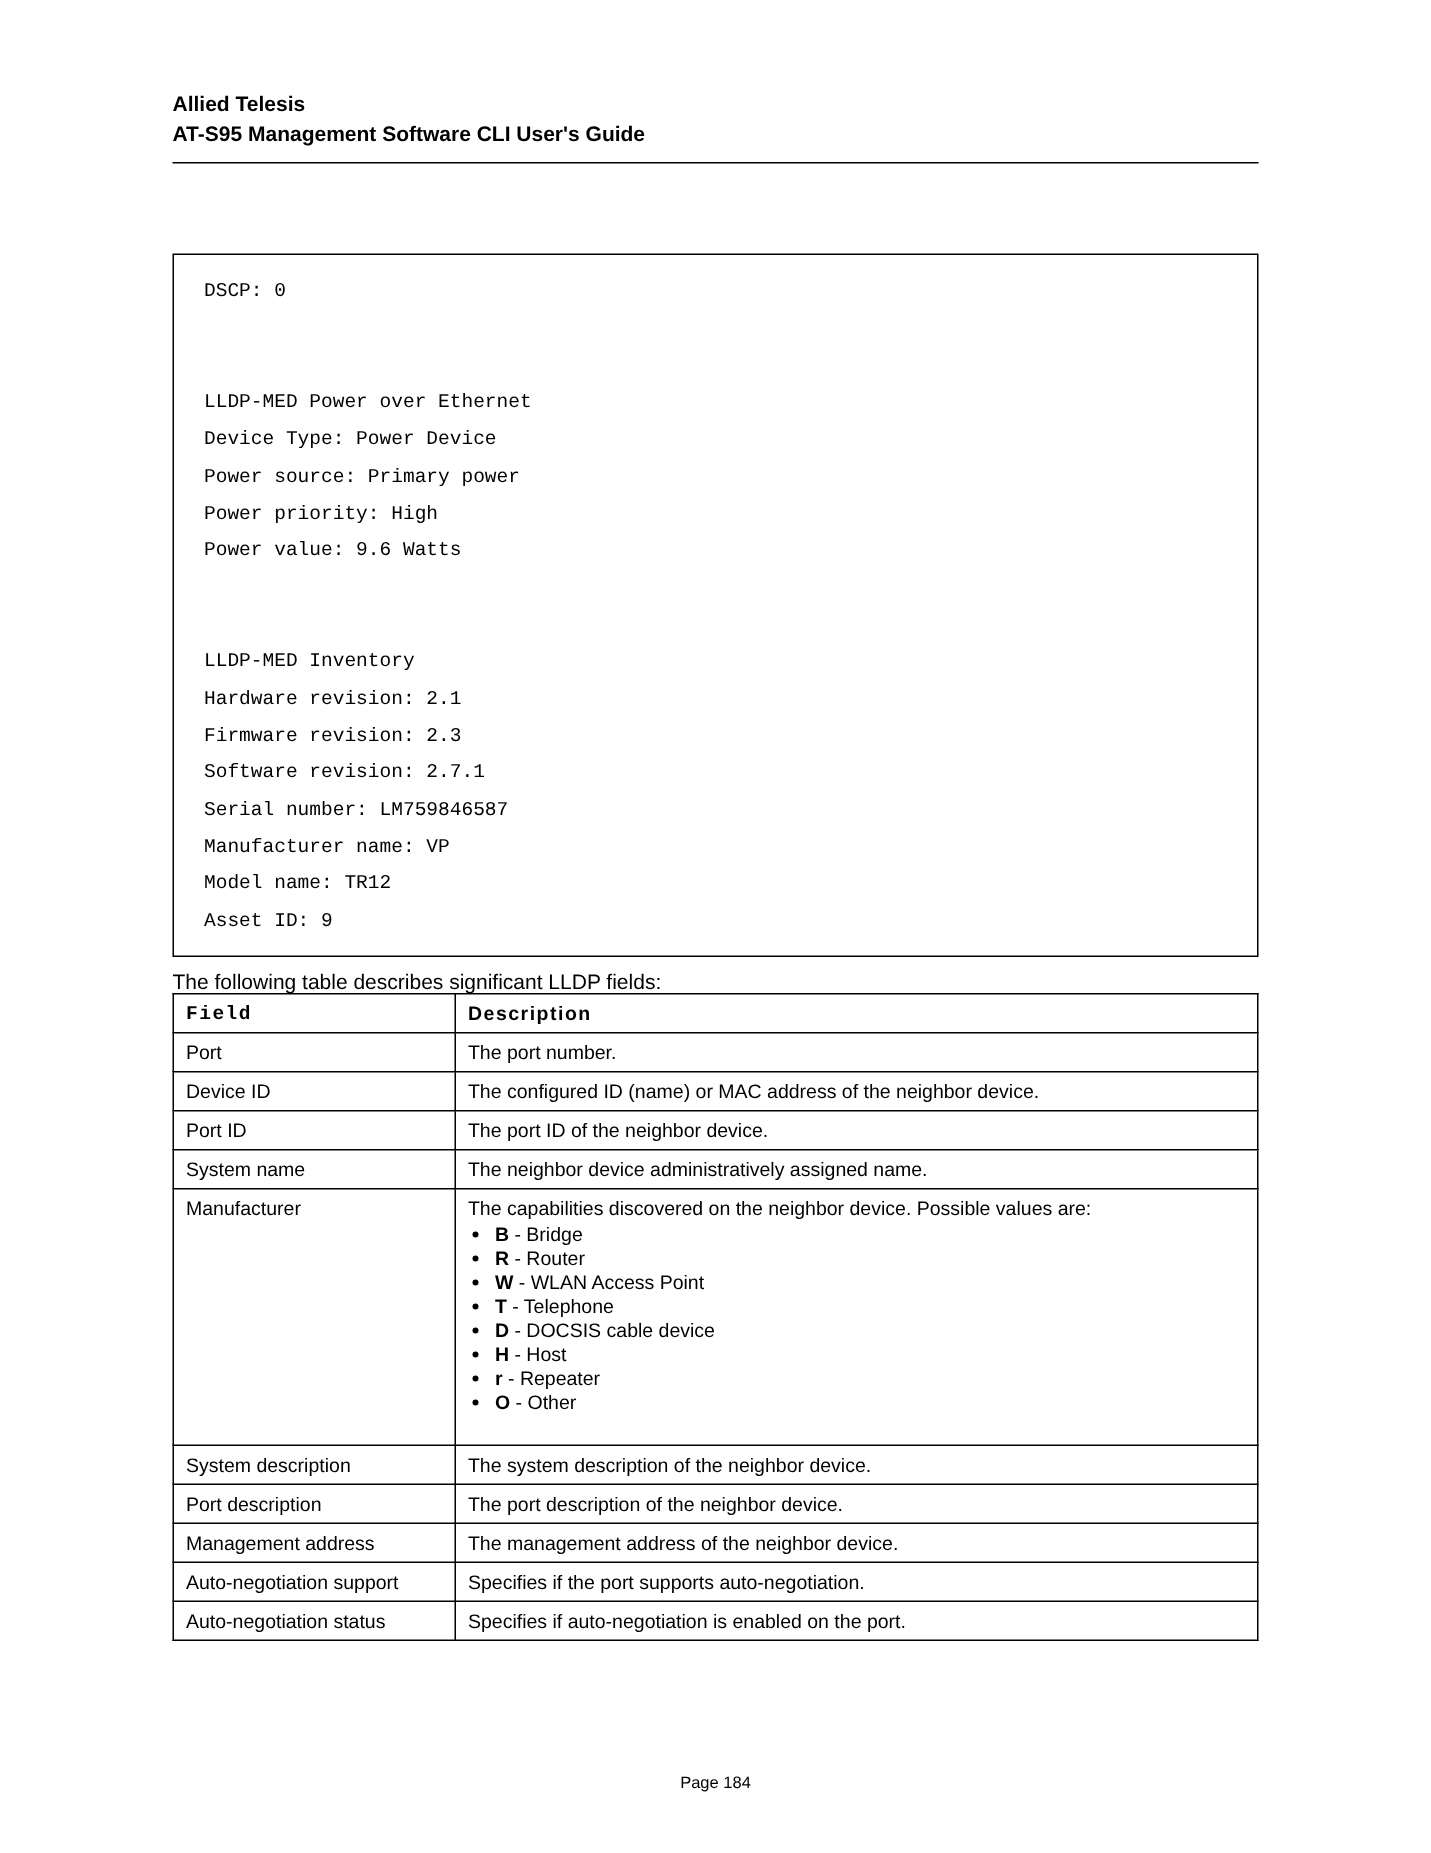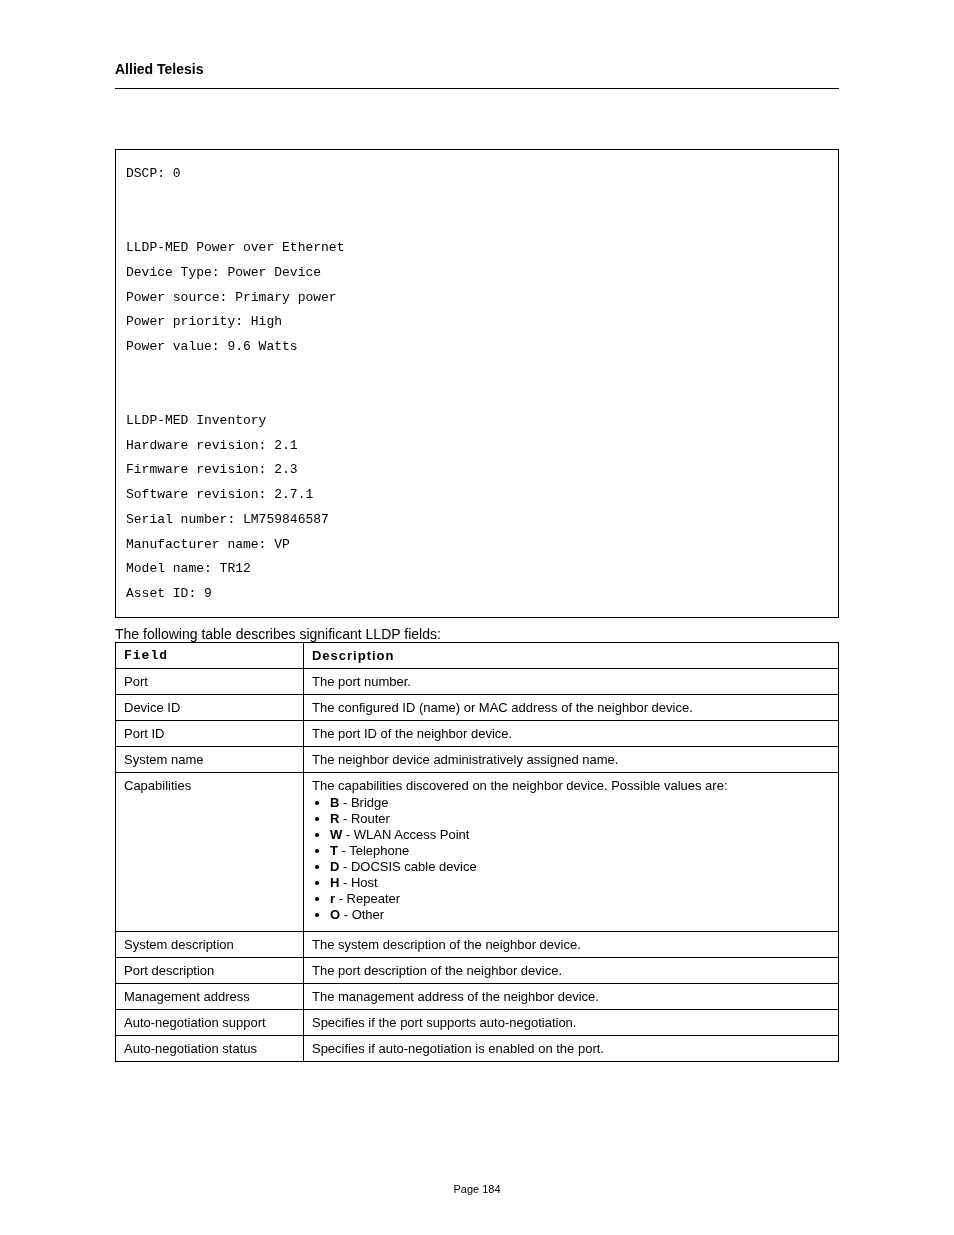--- a/index.html
+++ b/index.html
@@ -25,21 +25,21 @@
     margin-top: 2px;
   }
   hr.hdr-rule {
     border: none;
     border-top: 1.5px solid #000;
     margin-top: 10px;
     margin-bottom: 60px;
   }
   .code-block {
     border: 1px solid #000;
-    padding: 12px 10px 10px 10px;
+    padding: 12px 10px 10px 20px;
     font-family: "Courier New", Courier, monospace;
     font-size: 13px;
     line-height: 1.9;
     white-space: pre;
   }
   .intro-text {
     font-size: 14px;
     margin-top: 8px;
   }
   table.lldp-table {
@@ -57,21 +57,21 @@
   }
   table.lldp-table th {
     font-weight: bold;
     letter-spacing: 1px;
   }
   .col-field {
     width: 26%;
     font-family: Liberation Mono, monospace;
   }
   ul.cap-list {
-    margin: 2px 0 4px 0;
+    margin: 2px 0 16px 0;
     padding-left: 18px;
   }
   ul.cap-list li {
     margin: 1px 0;
   }
   .footer {
     position: absolute;
     bottom: 40px;
     left: 0;
     width: 100%;
@@ -79,20 +79,21 @@
     font-size: 11px;
   }
 </style>
 </head>
 <body>
 
 <div class="page">
 
   <div class="header">
     <div>Allied Telesis</div>
+    <div class="header-line2">AT-S95 Management Software CLI User's Guide</div>
   </div>
   <hr class="hdr-rule">
 
   <div class="code-block"><span>DSCP: 0</span>
 
 
 <span>LLDP-MED Power over Ethernet</span>
 <span>Device Type: Power Device</span>
 <span>Power source: Primary power</span>
 <span>Power priority: High</span>
@@ -128,21 +129,21 @@
       </tr>
       <tr>
         <td>Port ID</td>
         <td>The port ID of the neighbor device.</td>
       </tr>
       <tr>
         <td>System name</td>
         <td>The neighbor device administratively assigned name.</td>
       </tr>
       <tr>
-        <td>Capabilities</td>
+        <td>Manufacturer</td>
         <td>
           <span>The capabilities discovered on the neighbor device. Possible values are:</span>
           <ul class="cap-list">
             <li><b>B</b><span> - Bridge</span></li>
             <li><b>R</b><span> - Router</span></li>
             <li><b>W</b><span> - WLAN Access Point</span></li>
             <li><b>T</b><span> - Telephone</span></li>
             <li><b>D</b><span> - DOCSIS cable device</span></li>
             <li><b>H</b><span> - Host</span></li>
             <li><b>r</b><span> - Repeater</span></li>

